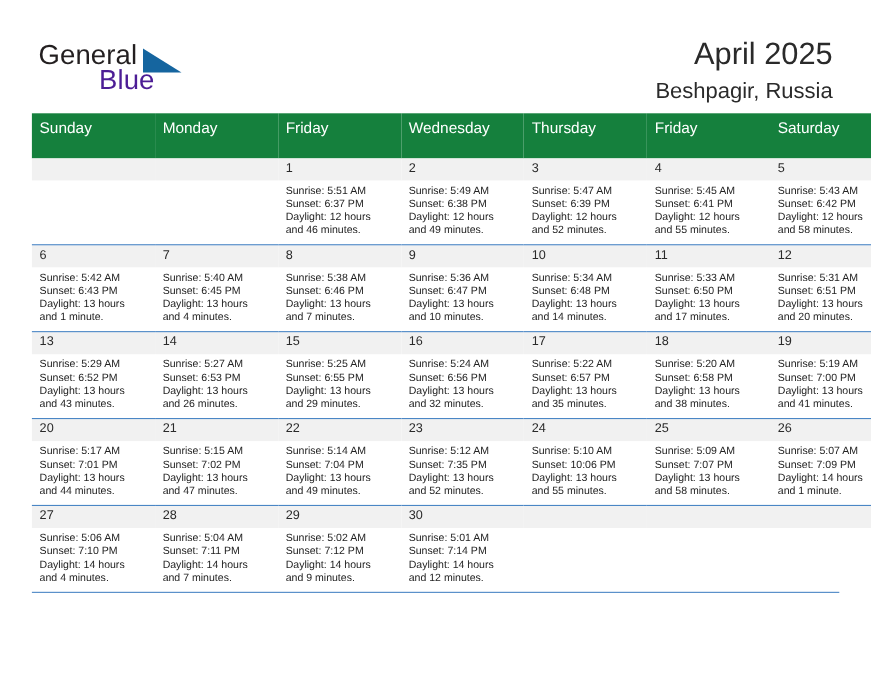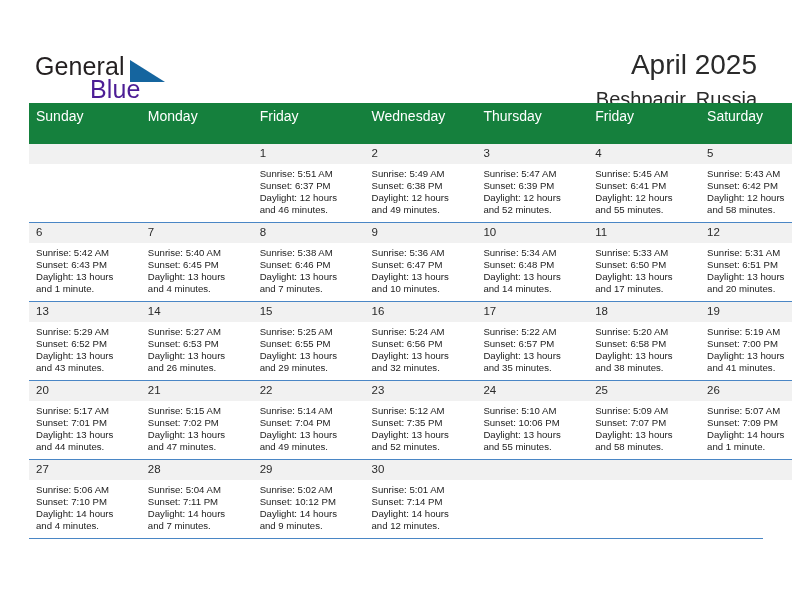--- a/index.html
+++ b/index.html
@@ -18,21 +18,21 @@
     position: relative;
     width: 792px;
     height: 612px;
     box-sizing: border-box;
   }
 
   
   .header {
     position: absolute;
     left: 0;
-    top: 16px;
+    top: 0;
     width: 792px;
     height: 103px;
   }
   .brand {
     position: absolute;
     left: 35px;
     top: 36px;
     width: 200px;
     height: 56px;
   }
@@ -445,21 +445,21 @@
                 <div>Sunrise: 5:04 AM</div>
                 <div>Sunset: 7:11 PM</div>
                 <div>Daylight: 14 hours</div>
                 <div>and 7 minutes.</div>
               </div>
             </td>
             <td>
               <div class="daynum">29</div>
               <div class="details">
                 <div>Sunrise: 5:02 AM</div>
-                <div>Sunset: 10:12 PM</div>
+                <div>Sunset: 7:12 PM</div>
                 <div>Daylight: 14 hours</div>
                 <div>and 9 minutes.</div>
               </div>
             </td>
             <td>
               <div class="daynum">30</div>
               <div class="details">
                 <div>Sunrise: 5:01 AM</div>
                 <div>Sunset: 7:14 PM</div>
                 <div>Daylight: 14 hours</div>

